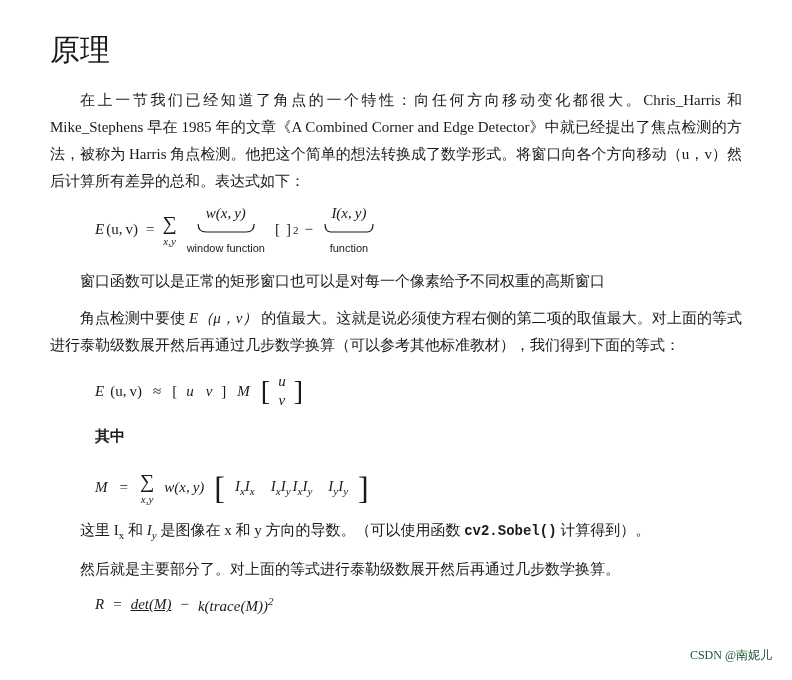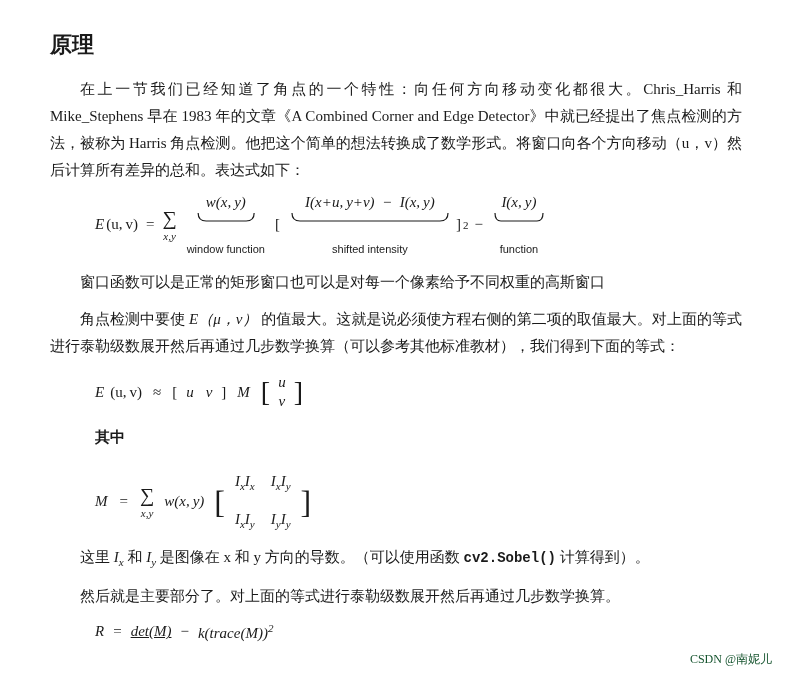--- a/index.html
+++ b/index.html
@@ -7,22 +7,22 @@
       background: #ffffff;
       font-family: "SimSun", "宋体", "Microsoft YaHei", serif;
       font-size: 15px;
       color: #1a1a1a;
       width: 792px;
       min-height: 680px;
       padding: 30px 50px 30px 50px;
       position: relative;
     }
     h1.section-title {
-      font-size: 22px;
-      font-weight: bold;
+      font-size: 30px;
+      font-weight: normal;
       margin-bottom: 16px;
       font-family: "Microsoft YaHei", "SimHei", sans-serif;
     }
     .paragraph {
       text-indent: 2em;
       line-height: 1.8;
       margin-bottom: 10px;
       text-align: justify;
     }
     .no-indent {
@@ -40,21 +40,21 @@
       align-items: center;
       gap: 2px;
       font-family: "Times New Roman", serif;
       font-size: 15px;
     }
     .brace-label {
       font-size: 11px;
       font-family: Arial, sans-serif;
       font-style: normal;
       white-space: nowrap;
-      margin-top: 20px;
+      margin-top: 8px;
       color: #1a1a1a;
     }
     .code-inline {
       font-family: Consolas, "Courier New", monospace;
       font-weight: bold;
       font-size: 14px;
     }
     .watermark {
       position: absolute;
       bottom: 16px;
@@ -100,21 +100,21 @@
     .brace-svg {
       width: 100%;
     }
   </style>
 </head>
 <body>
 
 <h1 class="section-title">原理</h1>
 
 <p class="paragraph">
-  在上一节我们已经知道了角点的一个特性：向任何方向移动变化都很大。Chris_Harris 和 Mike_Stephens 早在 1983 年的文章《A Combined Corner and Edge Detector》中就已经提出了焦点检测的方法，被称为 Harris 角点检测。他把这个简单的想法转换成了数学形式。将窗口向各个方向移动（u，v）然后计算所有差异的总和。表达式如下：
+  在上一节我们已经知道了角点的一个特性：向任何方向移动变化都很大。Chris_Harris 和 Mike_Stephens 早在 1985 年的文章《A Combined Corner and Edge Detector》中就已经提出了焦点检测的方法，被称为 Harris 角点检测。他把这个简单的想法转换成了数学形式。将窗口向各个方向移动（u，v）然后计算所有差异的总和。表达式如下：
 </p>
 
 <div class="formula-annotation">
   <div class="formula-row">
 
     <span style="font-style:italic;">E</span>
       <span>(u, v)</span>
     <span style="margin:0 6px;">=</span>
 
     <span style="display:inline-flex;flex-direction:column;align-items:center;margin-right:4px;">
@@ -124,27 +124,20 @@
 
     <span class="under-brace-container">
       <span class="under-brace-text" style="font-style:italic;">w(x, y)</span>
       <svg width="60" height="12" viewBox="0 0 60 12" class="brace-svg">
         <path d="M2,2 Q2,10 10,10 L28,10 Q30,10 30,10 Q30,10 32,10 L50,10 Q58,10 58,2" fill="none" stroke="#1a1a1a" stroke-width="1.2"></path>
       </svg>
       <span class="brace-label">window function</span>
     </span>
 
     <span style="margin:0 4px;">[</span>
-    <span class="under-brace-container">
-      <span class="under-brace-text" style="font-style:italic;">I(x+u, y+v) − I(x, y)</span>
-      <svg width="160" height="12" viewBox="0 0 160 12" class="brace-svg">
-        <path d="M2,2 Q2,10 10,10 L73,10 Q80,10 80,10 Q80,10 87,10 L150,10 Q158,10 158,2" fill="none" stroke="#1a1a1a" stroke-width="1.2"></path>
-      </svg>
-      <span class="brace-label">shifted intensity</span>
-    </span>
     <span>]</span>
     <span style="font-size:11px;vertical-align:super;">2</span>
 
     <span style="margin:0 4px;">−</span>
     <span class="under-brace-container">
       <span class="under-brace-text" style="font-style:italic; white-space:nowrap;">I(x, y)</span>
       <svg width="52" height="12" viewBox="0 0 52 12" class="brace-svg">
         <path d="M2,2 Q2,10 8,10 L22,10 Q26,10 26,10 Q26,10 30,10 L44,10 Q50,10 50,2" fill="none" stroke="#1a1a1a" stroke-width="1.2"></path>
       </svg>
       <span class="brace-label">function</span>
@@ -185,35 +178,35 @@
 <div class="formula-M">
   <span style="font-style:italic;">M</span>
   <span style="margin:0 6px;">=</span>
   <span style="display:inline-flex;flex-direction:column;align-items:center;margin-right:4px;">
     <span style="font-size:20px;font-family:'Times New Roman',serif;">∑</span>
     <span style="font-size:11px;font-style:italic;">x,y</span>
   </span>
   <span style="font-style:italic;">w(x, y)</span>
 
   <span style="font-size:32px;font-family:'Times New Roman',serif;line-height:1;margin-left:4px;">[</span>
-  <span style="display:inline-flex;flex-direction:column;font-family:'Times New Roman',serif;font-style:italic;font-size:15px;gap:19px;padding:2px 4px;">
+  <span style="display:inline-flex;font-family:'Times New Roman',serif;font-style:italic;font-size:15px;gap:2px;padding:2px 4px;">
     <span style="display:flex;gap:16px;white-space:nowrap;">
       <span>I<span style="vertical-align:sub;font-size:11px;">x</span>I<span style="vertical-align:sub;font-size:11px;">x</span></span>
       <span>I<span style="vertical-align:sub;font-size:11px;">x</span>I<span style="vertical-align:sub;font-size:11px;">y</span></span>
     </span>
     <span style="display:flex;gap:16px;white-space:nowrap;">
       <span>I<span style="vertical-align:sub;font-size:11px;">x</span>I<span style="vertical-align:sub;font-size:11px;">y</span></span>
       <span>I<span style="vertical-align:sub;font-size:11px;">y</span>I<span style="vertical-align:sub;font-size:11px;">y</span></span>
     </span>
   </span>
   <span style="font-size:32px;font-family:'Times New Roman',serif;line-height:1;">]</span>
 </div>
 
 <p class="paragraph">
-  这里 <span style="font-family:'Times New Roman',serif;font-style:italic;">I<span style="vertical-align:sub;font-size:11px;">x</span></span> 和 <span style="font-family:'Times New Roman',serif;font-style:italic;">I<span style="vertical-align:sub;font-size:11px;">y</span></span> 是图像在 x 和 y 方向的导数。（可以使用函数 <span class="code-inline">cv2.Sobel()</span> 计算得到）。
+  这里 <span style="font-family:'Times New Roman',serif;">I<span style="vertical-align:sub;font-size:11px;">x</span></span> 和 <span style="font-family:'Times New Roman',serif;font-style:italic;">I<span style="vertical-align:sub;font-size:11px;">y</span></span> 是图像在 x 和 y 方向的导数。（可以使用函数 <span class="code-inline">cv2.Sobel()</span> 计算得到）。
 </p>
 
 <p class="paragraph">
   然后就是主要部分了。对上面的等式进行泰勒级数展开然后再通过几步数学换算。
 </p>
 
 <div class="formula-R">
   <span style="font-style:italic;font-family:'Times New Roman',serif;">R</span>
   <span style="margin:0 5px;">=</span>
   <span style="font-style:italic;font-family:'Times New Roman',serif;text-decoration:underline;">det(M)</span>

